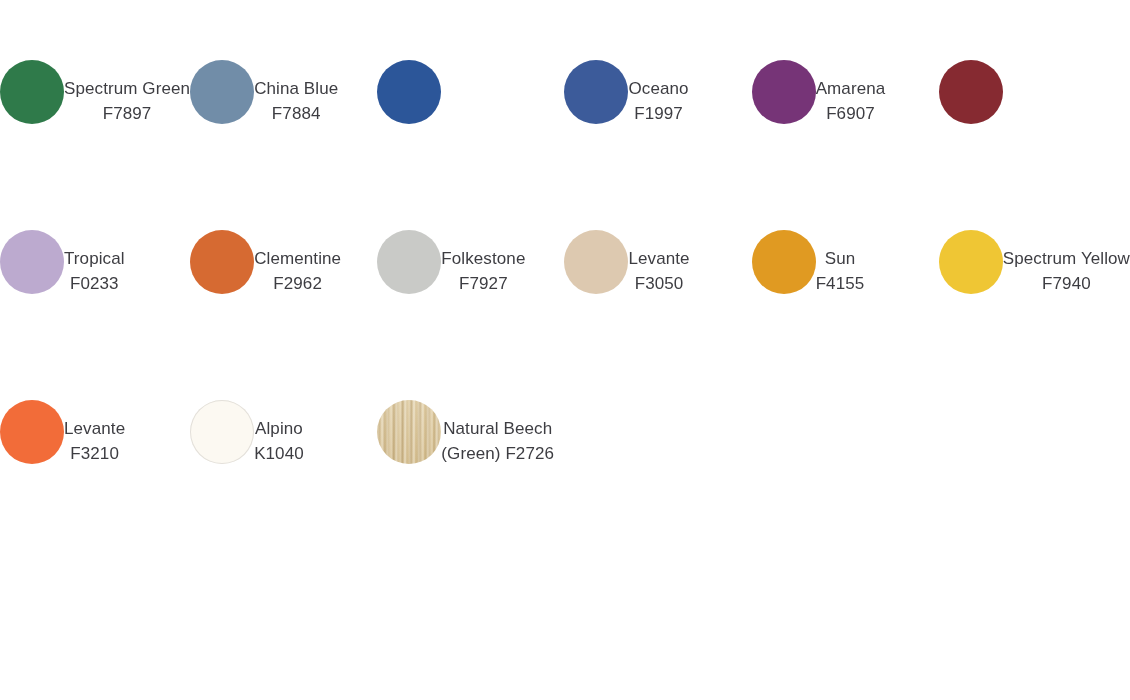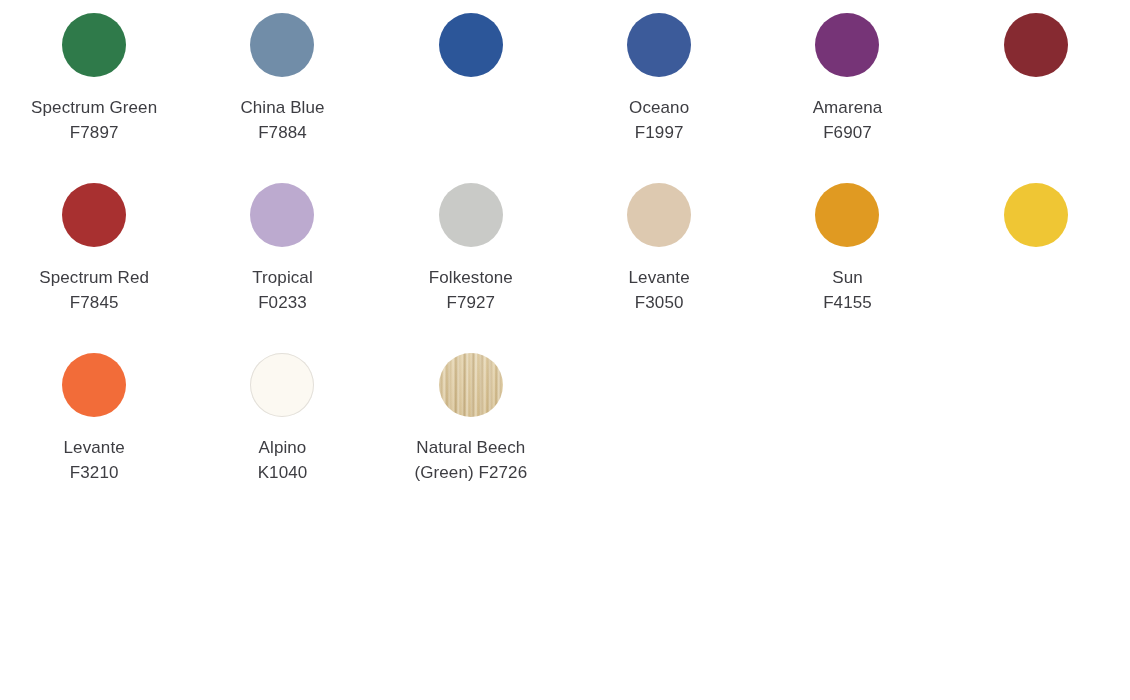--- a/index.html
+++ b/index.html
@@ -18,21 +18,21 @@
     display: grid;
     grid-template-columns: repeat(6, 1fr);
     grid-auto-rows: 170px;
     width: 1130px;
     box-sizing: border-box;
     padding: 0;
   }
 
   .swatch-cell {
     display: flex;
-    flex-direction: column;
+    flex-direction: row;
     align-items: center;
     padding-top: 13px;
   }
 
   .swatch-circle {
     width: 64px;
     height: 64px;
     border-radius: 50%;
     flex: none;
     background-color: #cccccc;
@@ -108,31 +108,31 @@
       <div class="swatch-circle" style="background-color: rgb(118, 52, 119);"></div>
       <div class="swatch-label">
         <span class="swatch-name">Amarena</span>
         <span class="swatch-code">F6907</span>
       </div>
     </div>
     <div class="swatch-cell">
       <div class="swatch-circle" style="background-color: rgb(134, 42, 49);"></div>
     </div>
     <div class="swatch-cell">
-      <div class="swatch-circle" style="background-color: rgb(168, 48, 48);"></div>
-      <div class="swatch-label">
-        <span class="swatch-name">Spectrum Red</span>
-        <span class="swatch-code">F7845</span>
-      </div>
-    </div>
-    <div class="swatch-cell">
       <div class="swatch-circle" style="background-color: rgb(188, 170, 207);"></div>
       <div class="swatch-label">
         <span class="swatch-name">Tropical</span>
         <span class="swatch-code">F0233</span>
+      </div>
+    </div>
+    <div class="swatch-cell">
+      <div class="swatch-circle" style="background-color: rgb(214, 106, 50);"></div>
+      <div class="swatch-label">
+        <span class="swatch-name">Clementine</span>
+        <span class="swatch-code">F2962</span>
       </div>
     </div>
     <div class="swatch-cell">
       <div class="swatch-circle" style="background-color: rgb(201, 202, 199);"></div>
       <div class="swatch-label">
         <span class="swatch-name">Folkestone</span>
         <span class="swatch-code">F7927</span>
       </div>
     </div>
     <div class="swatch-cell">
@@ -144,20 +144,24 @@
     </div>
     <div class="swatch-cell">
       <div class="swatch-circle" style="background-color: rgb(224, 154, 34);"></div>
       <div class="swatch-label">
         <span class="swatch-name">Sun</span>
         <span class="swatch-code">F4155</span>
       </div>
     </div>
     <div class="swatch-cell">
       <div class="swatch-circle" style="background-color: rgb(239, 198, 52);"></div>
+      <div class="swatch-label">
+        <span class="swatch-name">Spectrum Yellow</span>
+        <span class="swatch-code">F7940</span>
+      </div>
     </div>
     <div class="swatch-cell">
       <div class="swatch-circle" style="background-color: rgb(242, 108, 57);"></div>
       <div class="swatch-label">
         <span class="swatch-name">Levante</span>
         <span class="swatch-code">F3210</span>
       </div>
     </div>
     <div class="swatch-cell">
       <div class="swatch-circle has-ring" style="background-color: rgb(252, 249, 242);"></div>

